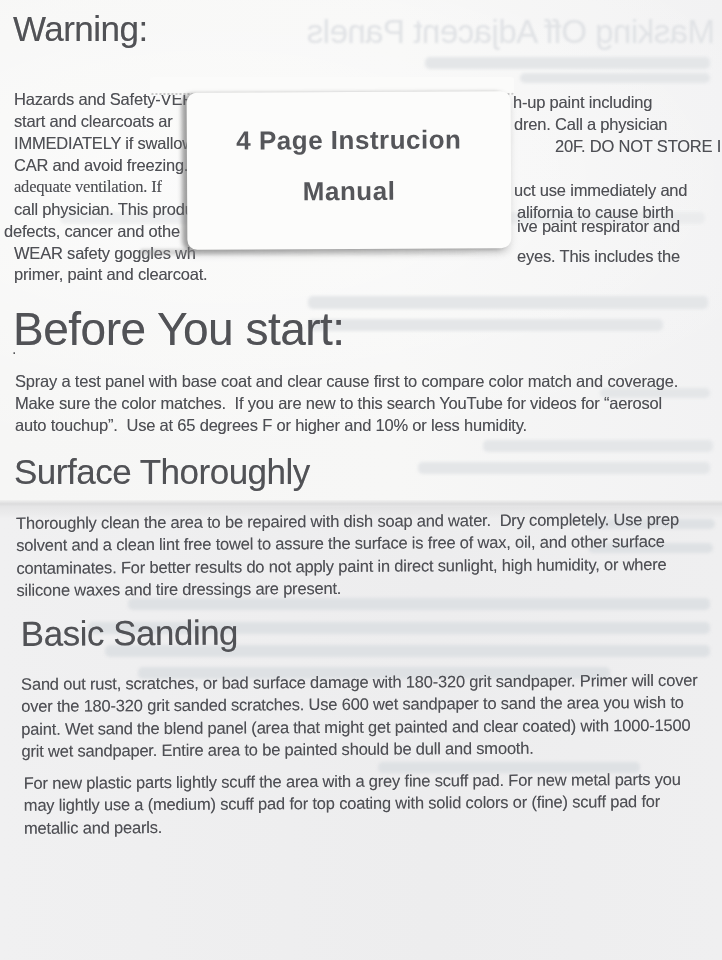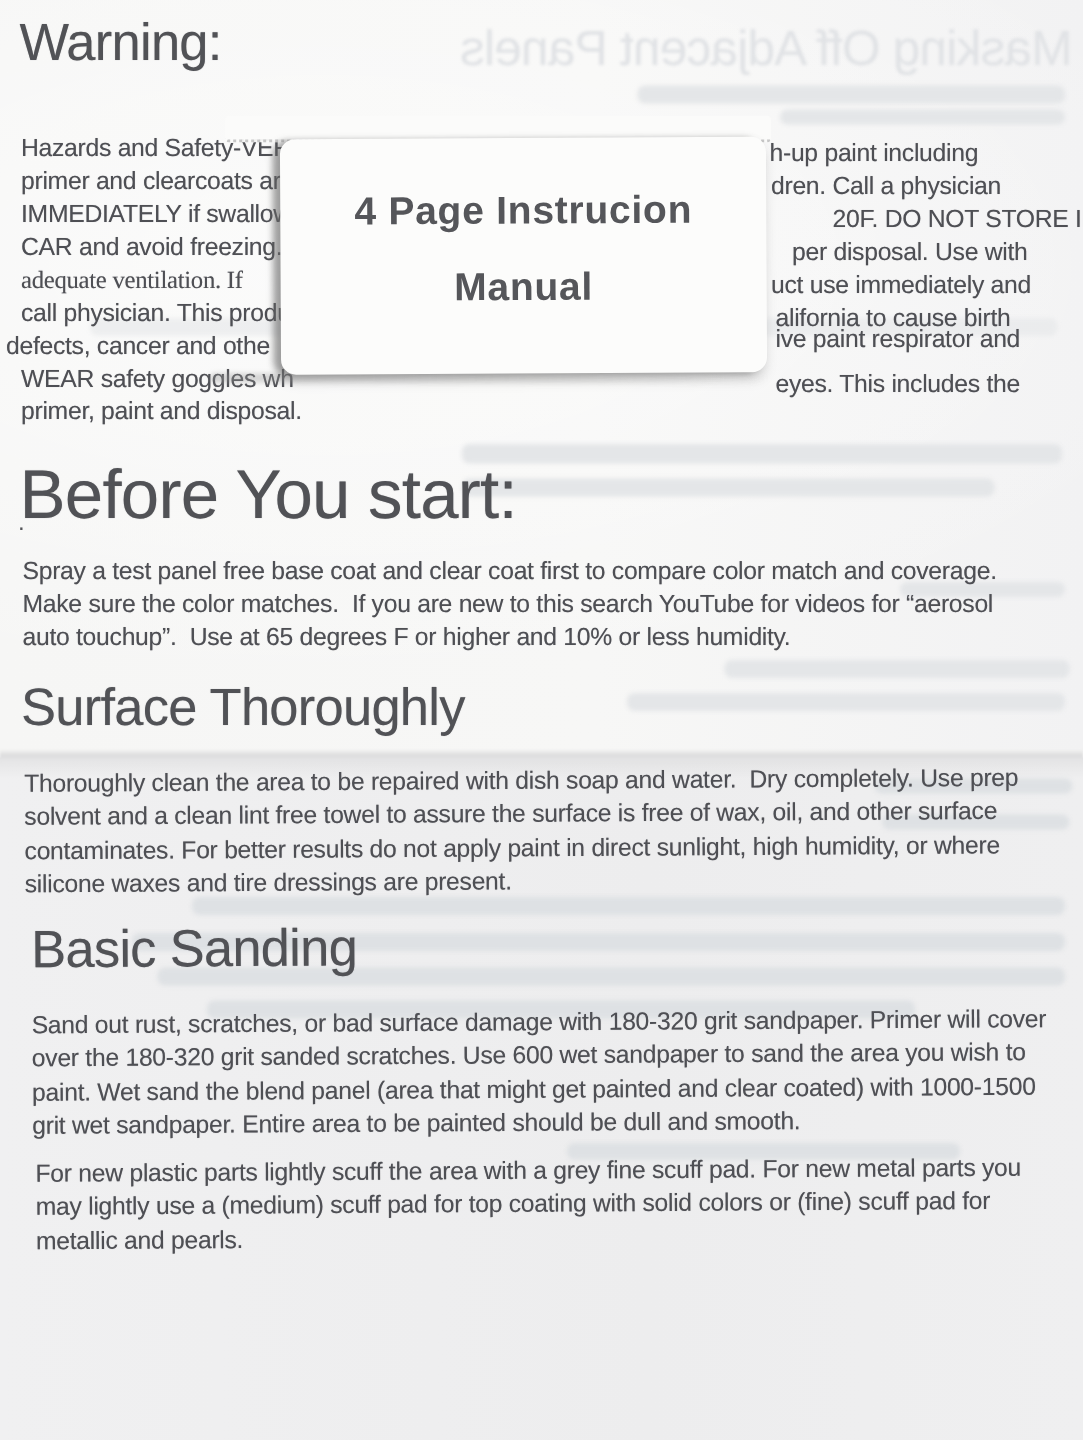--- a/index.html
+++ b/index.html
@@ -98,49 +98,48 @@
   <div class="gb low" style="left:588px;top:543px;width:125px;height:10px;"></div>
   <div class="gb low" style="left:128px;top:598px;width:582px;"></div>
   <div class="gb low" style="left:88px;top:622px;width:622px;"></div>
   <div class="gb low" style="left:105px;top:645px;width:605px;"></div>
   <div class="gb low" style="left:138px;top:667px;width:472px;"></div>
   <div class="gb low" style="left:378px;top:762px;width:262px;height:11px;"></div>
 
   <div class="h1" style="left:13px;top:9px;">Warning:</div>
 
   <div class="bl" style="left:14px;top:88px;">Hazards and Safety-VER</div>
-  <div class="bl" style="left:14px;top:110px;">primer and clearcoats ar</div>
+  <div class="bl" style="left:14px;top:110px;">start and clearcoats ar</div>
   <div class="bl" style="left:14px;top:132px;">IMMEDIATELY if swallow</div>
   <div class="bl" style="left:14px;top:154px;">CAR and avoid freezing.</div>
   <div class="bl" style="left:14px;top:176px;font-family:Liberation Serif, serif;">adequate ventilation. If</div>
   <div class="bl" style="left:14px;top:198px;">call physician. This produ</div>
   <div class="bl" style="left:4px;top:220px;">defects, cancer and othe</div>
   <div class="bl" style="left:14px;top:242px;">WEAR safety goggles wh</div>
 
   <div class="bl" style="left:513px;top:91px;">h-up paint including</div>
   <div class="bl" style="left:514px;top:113px;">dren. Call a physician</div>
   <div class="bl" style="left:522px;top:135px;margin-left:33px;">20F. DO NOT STORE IN</div>
-  <div class="bl" style="left:528px;top:157px;">per disposal. Use with</div>
   <div class="bl" style="left:514px;top:179px;">uct use immediately and</div>
   <div class="bl" style="left:517px;top:201px;">alifornia to cause birth</div>
   <div class="bl" style="left:517px;top:215px;">ive paint respirator and</div>
   <div class="bl" style="left:517px;top:245px;">eyes. This includes the</div>
 
-  <div class="bl" style="left:14px;top:263px;">primer, paint and disposal.</div>
+  <div class="bl" style="left:14px;top:263px;">primer, paint and clearcoat.</div>
 
   <div class="backing-strip"></div>
   <div class="sticker-smudge"></div>
   <div class="sticker">
     <div class="l1">4 Page Instrucion</div>
     <div class="l2">Manual</div>
   </div>
 
   <div class="h1" style="left:13px;top:303px;font-size:46px;">Before You start:</div>
   <div class="stray" style="left:12px;top:340px;">.</div>
-  <div class="bl" style="left:15px;top:370px;">Spray a test panel free base coat and clear coat first to compare color match and coverage.</div>
+  <div class="bl" style="left:15px;top:370px;">Spray a test panel with base coat and clear cause first to compare color match and coverage.</div>
   <div class="bl" style="left:15px;top:392px;">Make sure the color matches.  If you are new to this search YouTube for videos for “aerosol</div>
   <div class="bl" style="left:15px;top:414px;">auto touchup”.  Use at 65 degrees F or higher and 10% or less humidity.</div>
 
   <div class="h1" style="left:14px;top:452px;">Surface Thoroughly</div>
 
   <div class="lower-group">
     <div class="bl" style="left:16px;top:512px;">Thoroughly clean the area to be repaired with dish soap and water.  Dry completely. Use prep</div>
     <div class="bl" style="left:16px;top:534px;">solvent and a clean lint free towel to assure the surface is free of wax, oil, and other surface</div>
     <div class="bl" style="left:16px;top:557px;">contaminates. For better results do not apply paint in direct sunlight, high humidity, or where</div>
     <div class="bl" style="left:16px;top:579px;">silicone waxes and tire dressings are present.</div>

